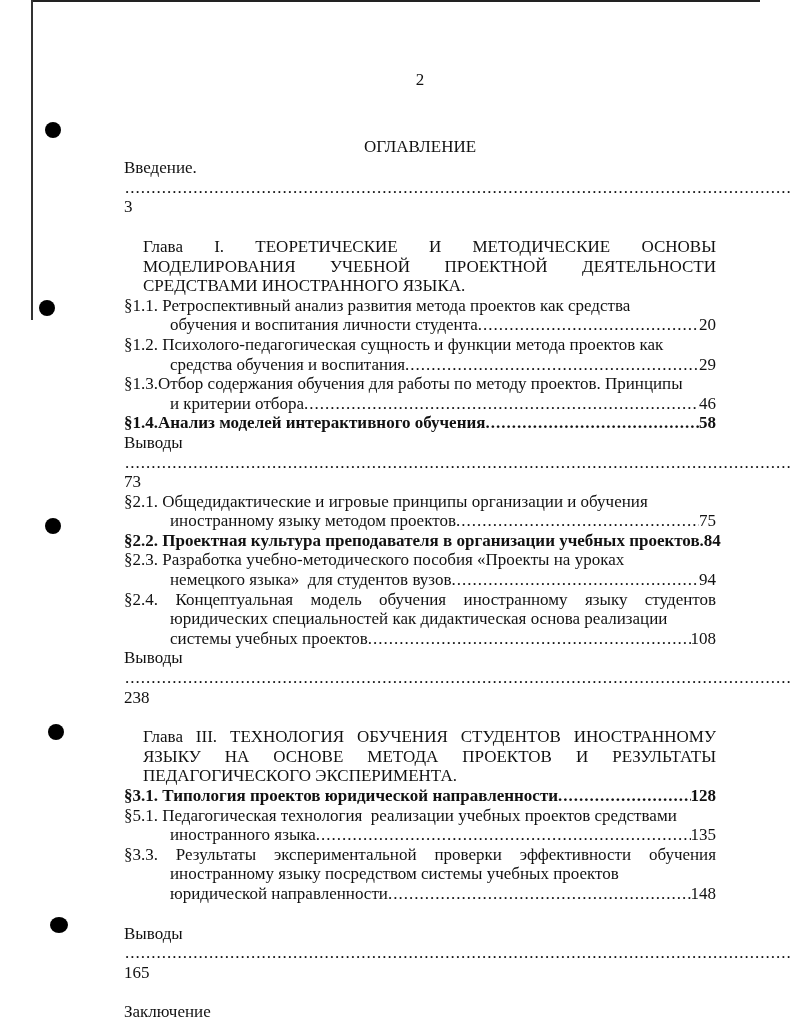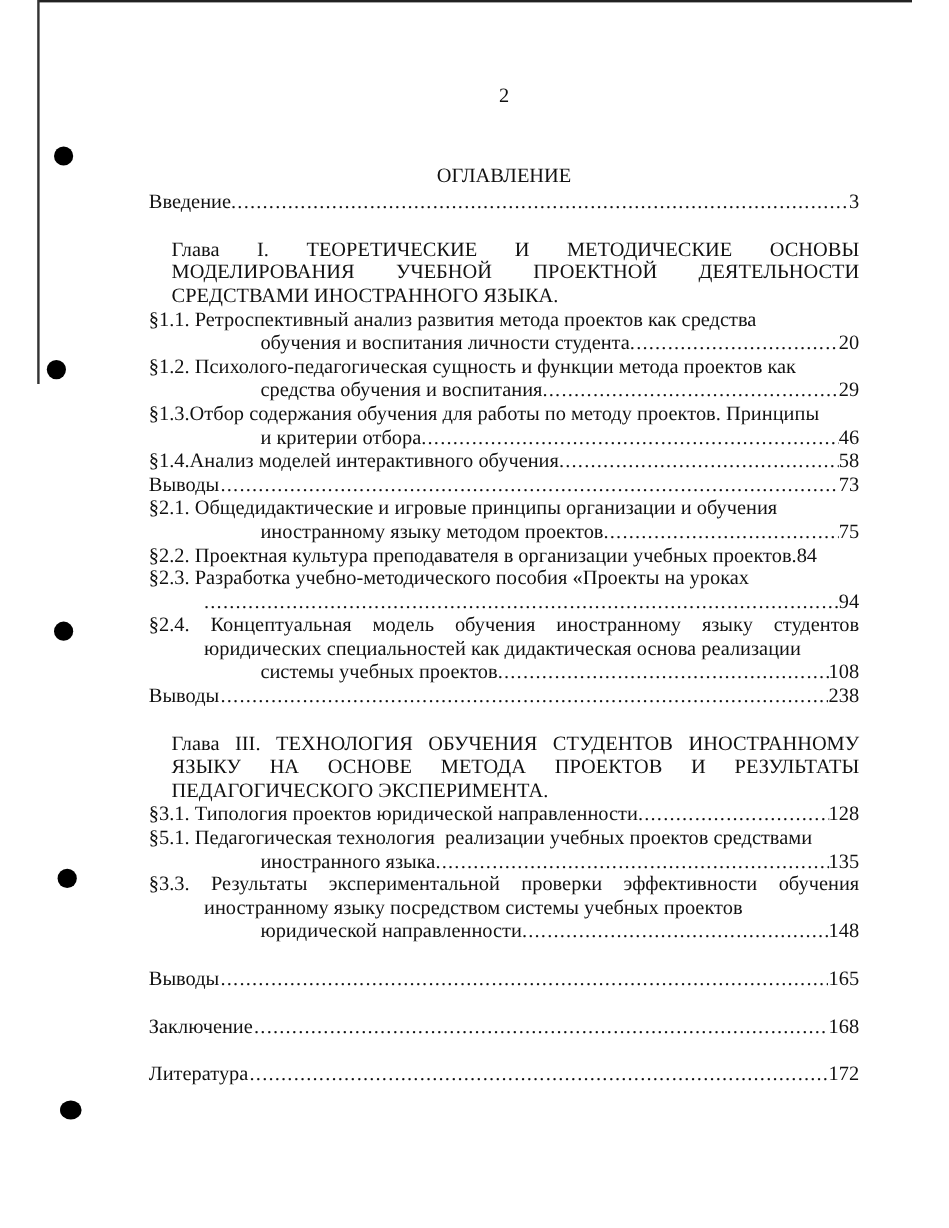--- a/index.html
+++ b/index.html
@@ -16,43 +16,43 @@
   .punch-hole {
     position: absolute; width: 16px; height: 16px; border-radius: 50%; background: #000;
   }
   .page {
     position: absolute; left: 124px; top: 70px; width: 592px;
     font-size: 17px; line-height: 19.6px;
   }
   .page-number { text-align: center; font-size: 17px; }
   .toc-title { text-align: center; font-size: 17px; margin-bottom: 2px; margin-top: 47px; }
   .entry {
-    display: flex; align-items: flex-start; width: 100%;
+    display: flex; align-items: flex-start; width: 100%; flex-direction: column;
   }
   .entry .label { white-space: nowrap; }
   .entry .dots {
     flex: 1; overflow: hidden; white-space: nowrap; letter-spacing: 1px; margin: 0 1px;
   }
   .entry .dots::before {
     content: "..........................................................................................................................................................................";
   }
   .entry .page-ref { white-space: nowrap; }
   .chapter {
     text-align: justify; text-align-last: left; margin-top: 20px; text-transform: none; margin-left: 19px;
   }
   .section {
     padding-left: 46px; text-indent: -46px; text-align: justify;
   }
   .section .line-last { display: flex; align-items: flex-end; }
-  .section .line-last .txt { white-space: nowrap; margin-left: 47px; }
+  .section .line-last .txt { white-space: nowrap; }
   .section .line-last .dots { flex: 1; overflow: hidden; white-space: nowrap; letter-spacing: 1px; }
   .section .line-last .dots::before {
     content: "..........................................................................................................................................................................";
   }
-  .section-single { display: flex; align-items: flex-start; }
+  .section-single { display: flex; align-items: flex-start; font-weight: bold; }
   .section-single .dots { flex: 1; overflow: hidden; white-space: nowrap; letter-spacing: 1px; }
   .section-single .dots::before {
     content: "..........................................................................................................................................................................";
   }
   .gap-lg { height: 20px; }
 </style>
 </head>
 <body>
 
 <div class="scan-top-border"></div>
@@ -132,20 +132,21 @@
   <div class="section-single">
     <span>§2.2.</span>&nbsp;
     <span style="white-space:nowrap">Проектная культура преподавателя в организации учебных проектов.</span>
     <span>84</span>
   </div>
 
   <div class="section">
     <span>§2.3.</span>
     <span>Разработка учебно-методического пособия «Проекты на уроках</span>
     <div class="line-last" style="text-indent:0">
+      <span class="txt" style="white-space:pre">немецкого языка»  для студентов вузов</span>
       <span class="dots"></span>
       <span>94</span>
     </div>
   </div>
 
   <div class="section">
     <span>§2.4.</span>
     <span>Концептуальная модель обучения иностранному языку студентов юридических специальностей как дидактическая основа реализации</span>
     <div class="line-last" style="text-indent:0">
       <span class="txt">системы учебных проектов</span>

